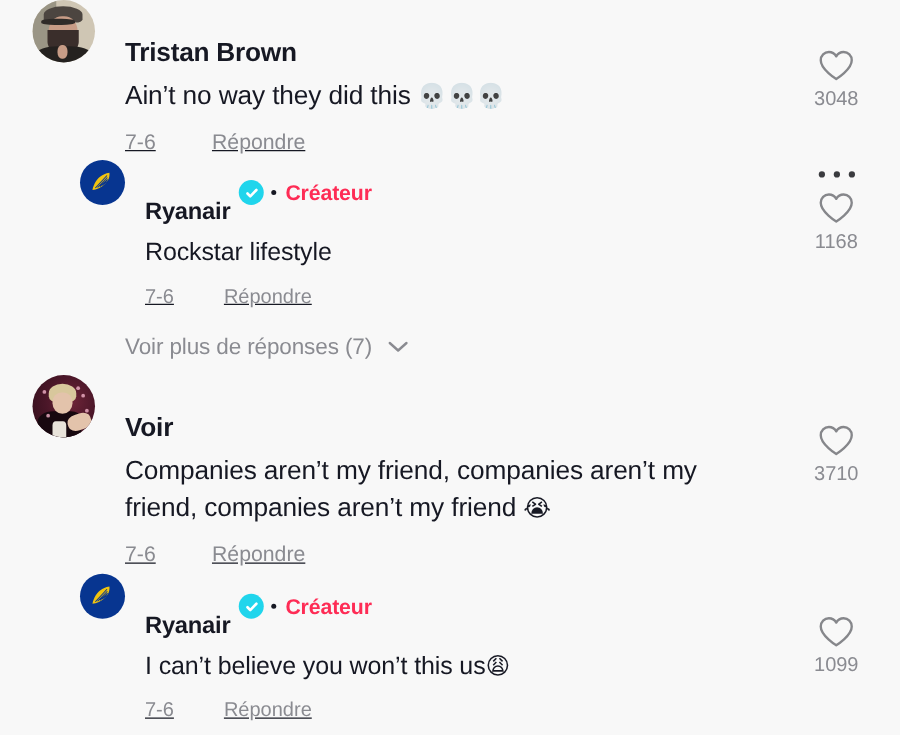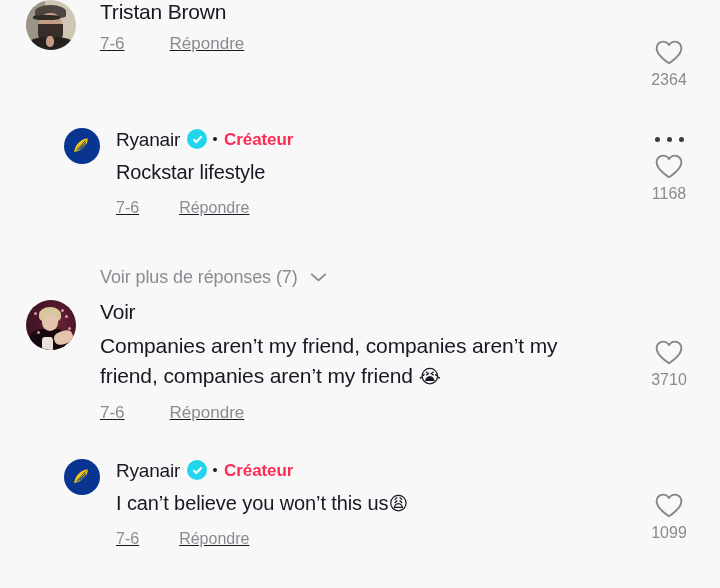--- a/index.html
+++ b/index.html
@@ -49,24 +49,25 @@
   .comment.reply .body { padding-left: 16px; }
 
   .name-row {
     display: flex;
     align-items: center;
     gap: 7px;
     line-height: 1;
   }
   .username {
     font-size: 21px;
-    font-weight: normal;
+    font-weight: bold;
     color: #161823;
     letter-spacing: -0.2px;
     white-space: nowrap;
+    margin-top: 31px;
   }
   .comment.reply .username { font-size: 19px; }
 
   .verified-badge {
     width: 20px;
     height: 20px;
     border-radius: 50%;
     background: #20D5EC;
     display: inline-flex;
     align-items: center;
@@ -207,32 +208,33 @@
         <span class="face"></span>
       <span class="beard"></span>
         <span class="cap-brim"></span>
       <span class="torso"></span>
         <span class="hand"></span>
     </div>
     <div class="body">
       <div class="name-row">
         <span class="username">Tristan Brown</span>
       </div>
+      <div class="comment-text"><span>Ain’t no way they did this </span><span class="emo">💀💀💀</span></div>
       <div class="meta-row">
         <span class="meta-date">7-6</span>
         <span class="meta-reply">Répondre</span>
       </div>
     </div>
   </div>
 
   <div class="actions" style="left:629px; top:40px;">
     <svg class="heart" width="28" height="25" viewBox="0 0 28 25">
       <path d="M14 23.2 C14 23.2 1.6 15.6 1.6 8.2 C1.6 4.4 4.5 1.6 8.1 1.6 C10.7 1.6 12.8 3.0 14 5.1 C15.2 3.0 17.3 1.6 19.9 1.6 C23.5 1.6 26.4 4.4 26.4 8.2 C26.4 15.6 14 23.2 14 23.2 Z" fill="none" stroke="#86878B" stroke-width="1.9" stroke-linejoin="round"></path>
     </svg>
-    <div class="like-count">2364</div>
+    <div class="like-count">3048</div>
   </div>
 
   <div class="comment reply" style="position:absolute; left:0; top:128px; width:600px;">
     <div class="avatar sm av-ryanair">
       <svg width="26" height="26" viewBox="0 0 26 26">
         <path d="M5 19 C5 19 6.5 7 18.5 5.2 C18.5 5.2 19.5 9.5 15.5 13.5 C12 17 8 18.8 5 19 Z" fill="#F1C40F"></path>
         <path d="M7.3 17.4 L16.6 7.4 M9.1 17.0 L16.9 9.0 M10.9 16.2 L17.1 10.6 M12.6 15.2 L17.2 12.1" stroke="#073590" stroke-width="0.85"></path>
       </svg>
     </div>
     <div class="body">

